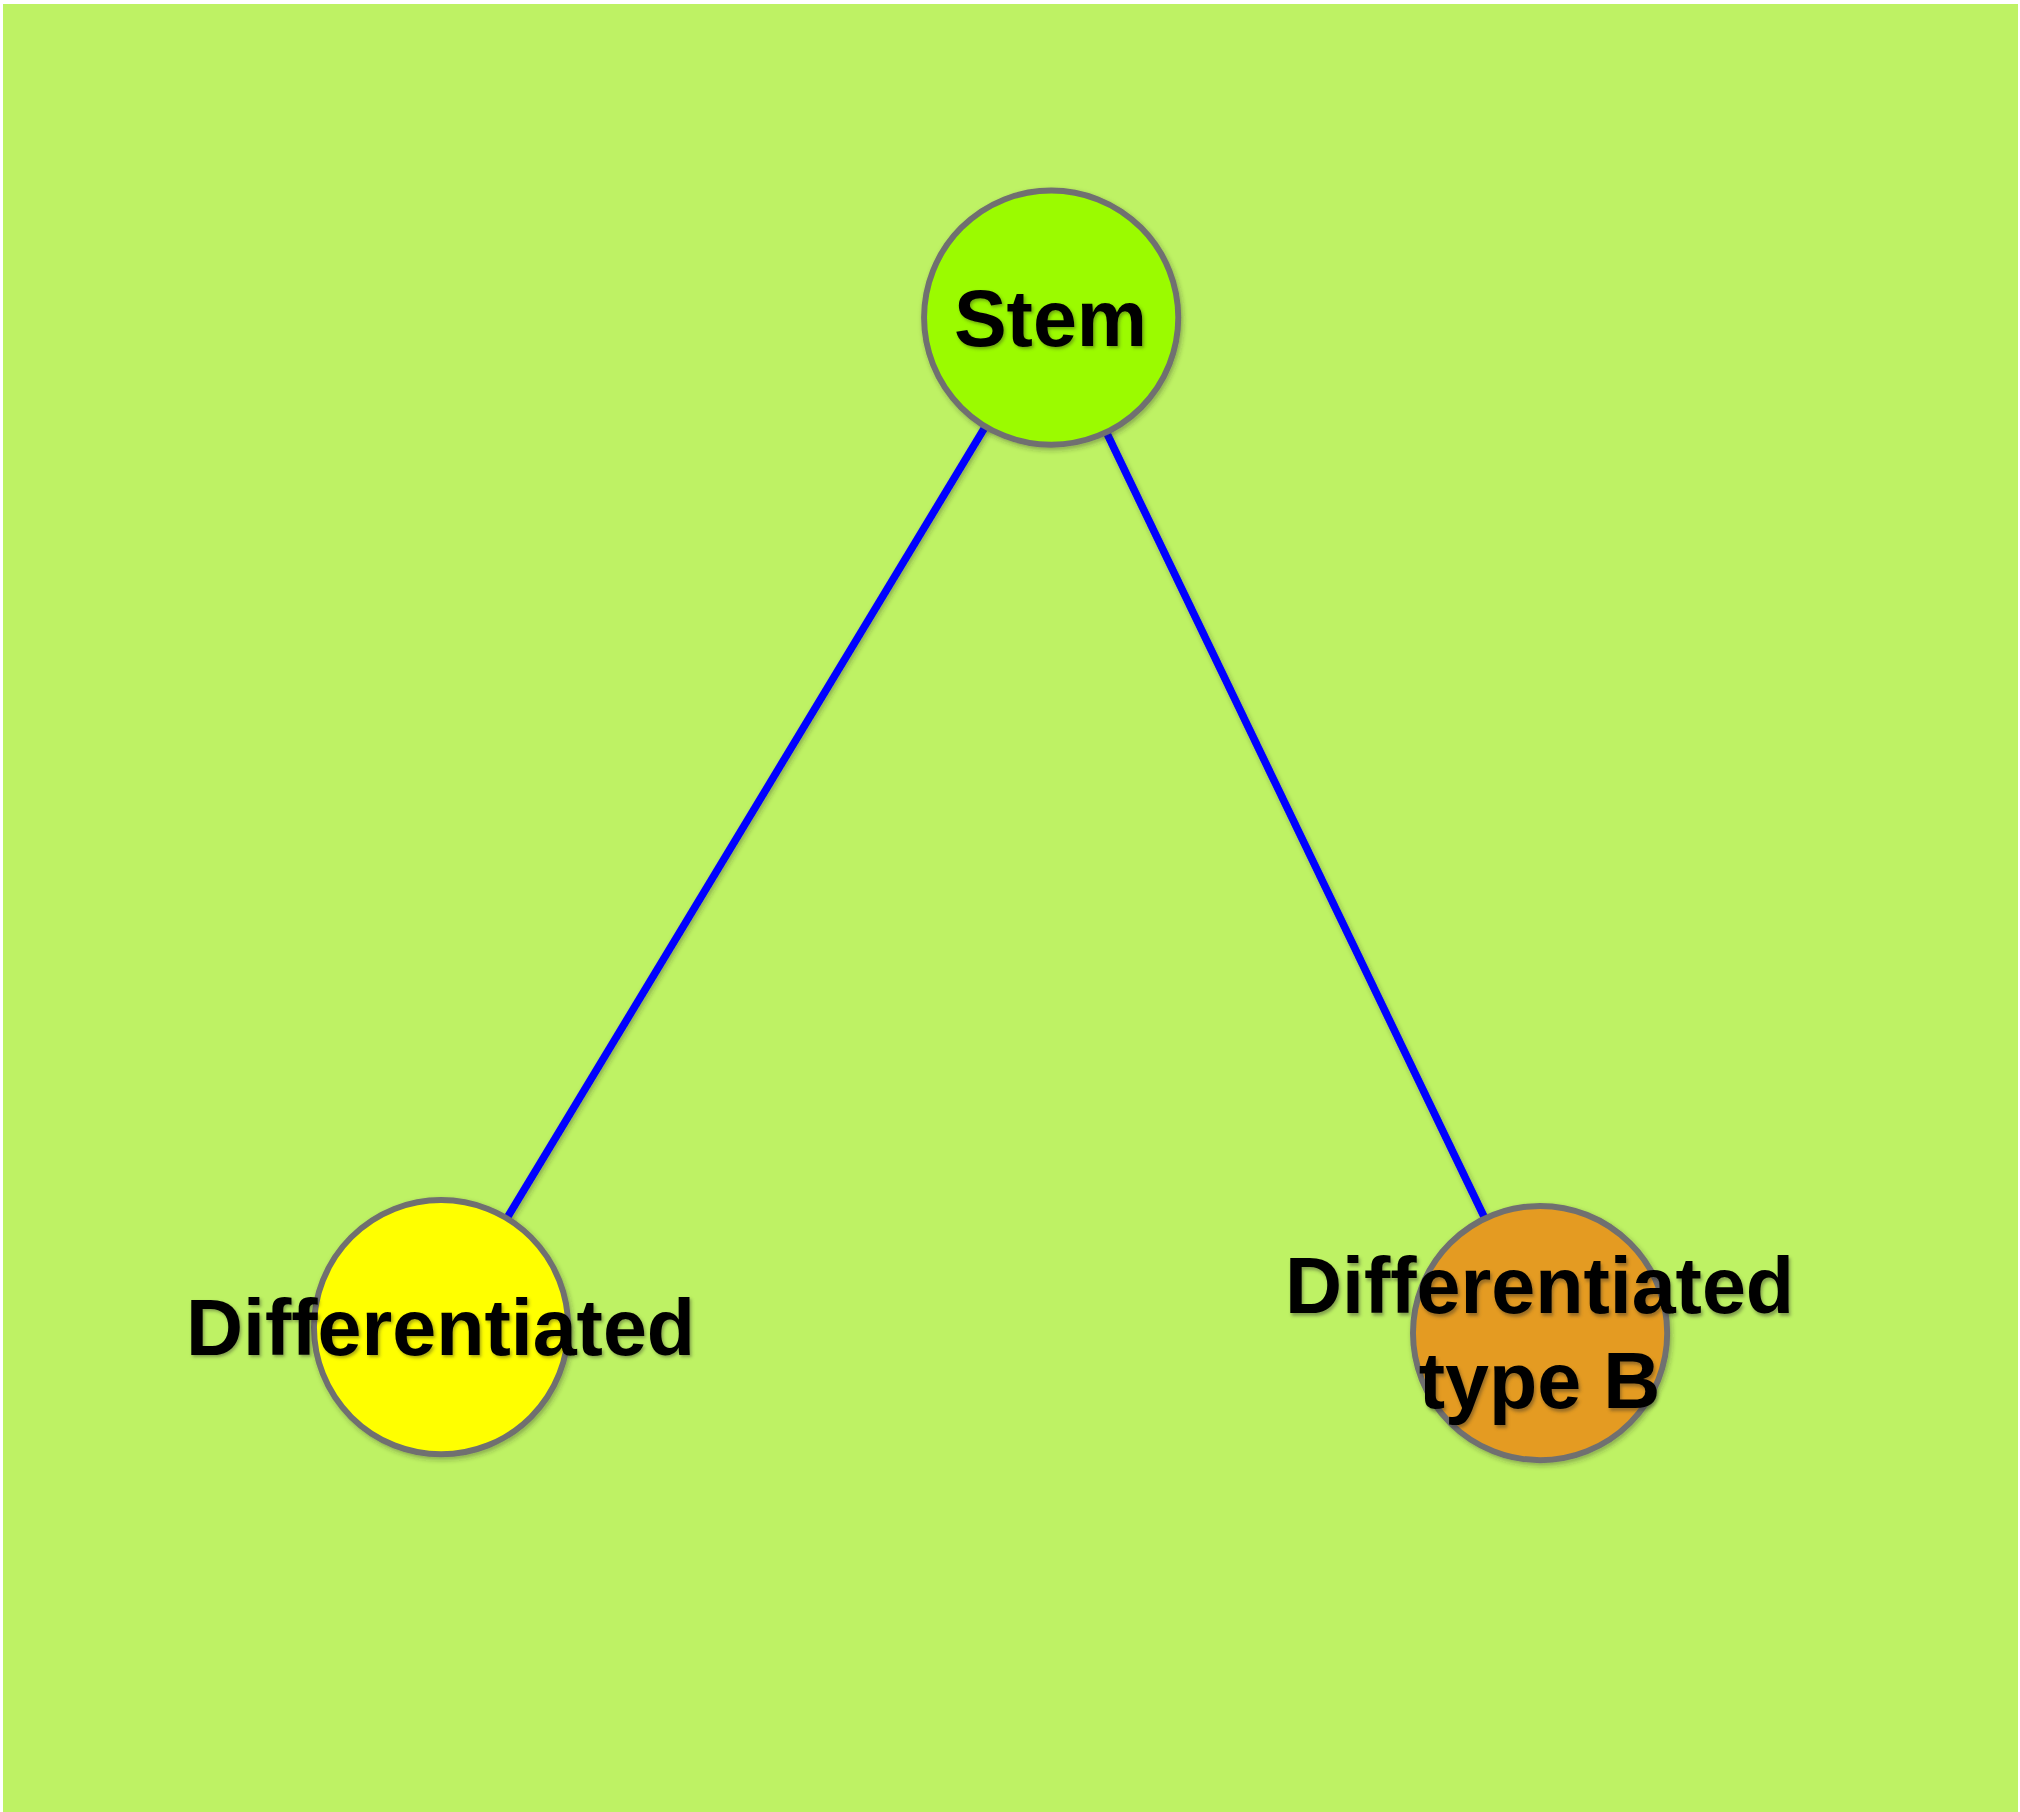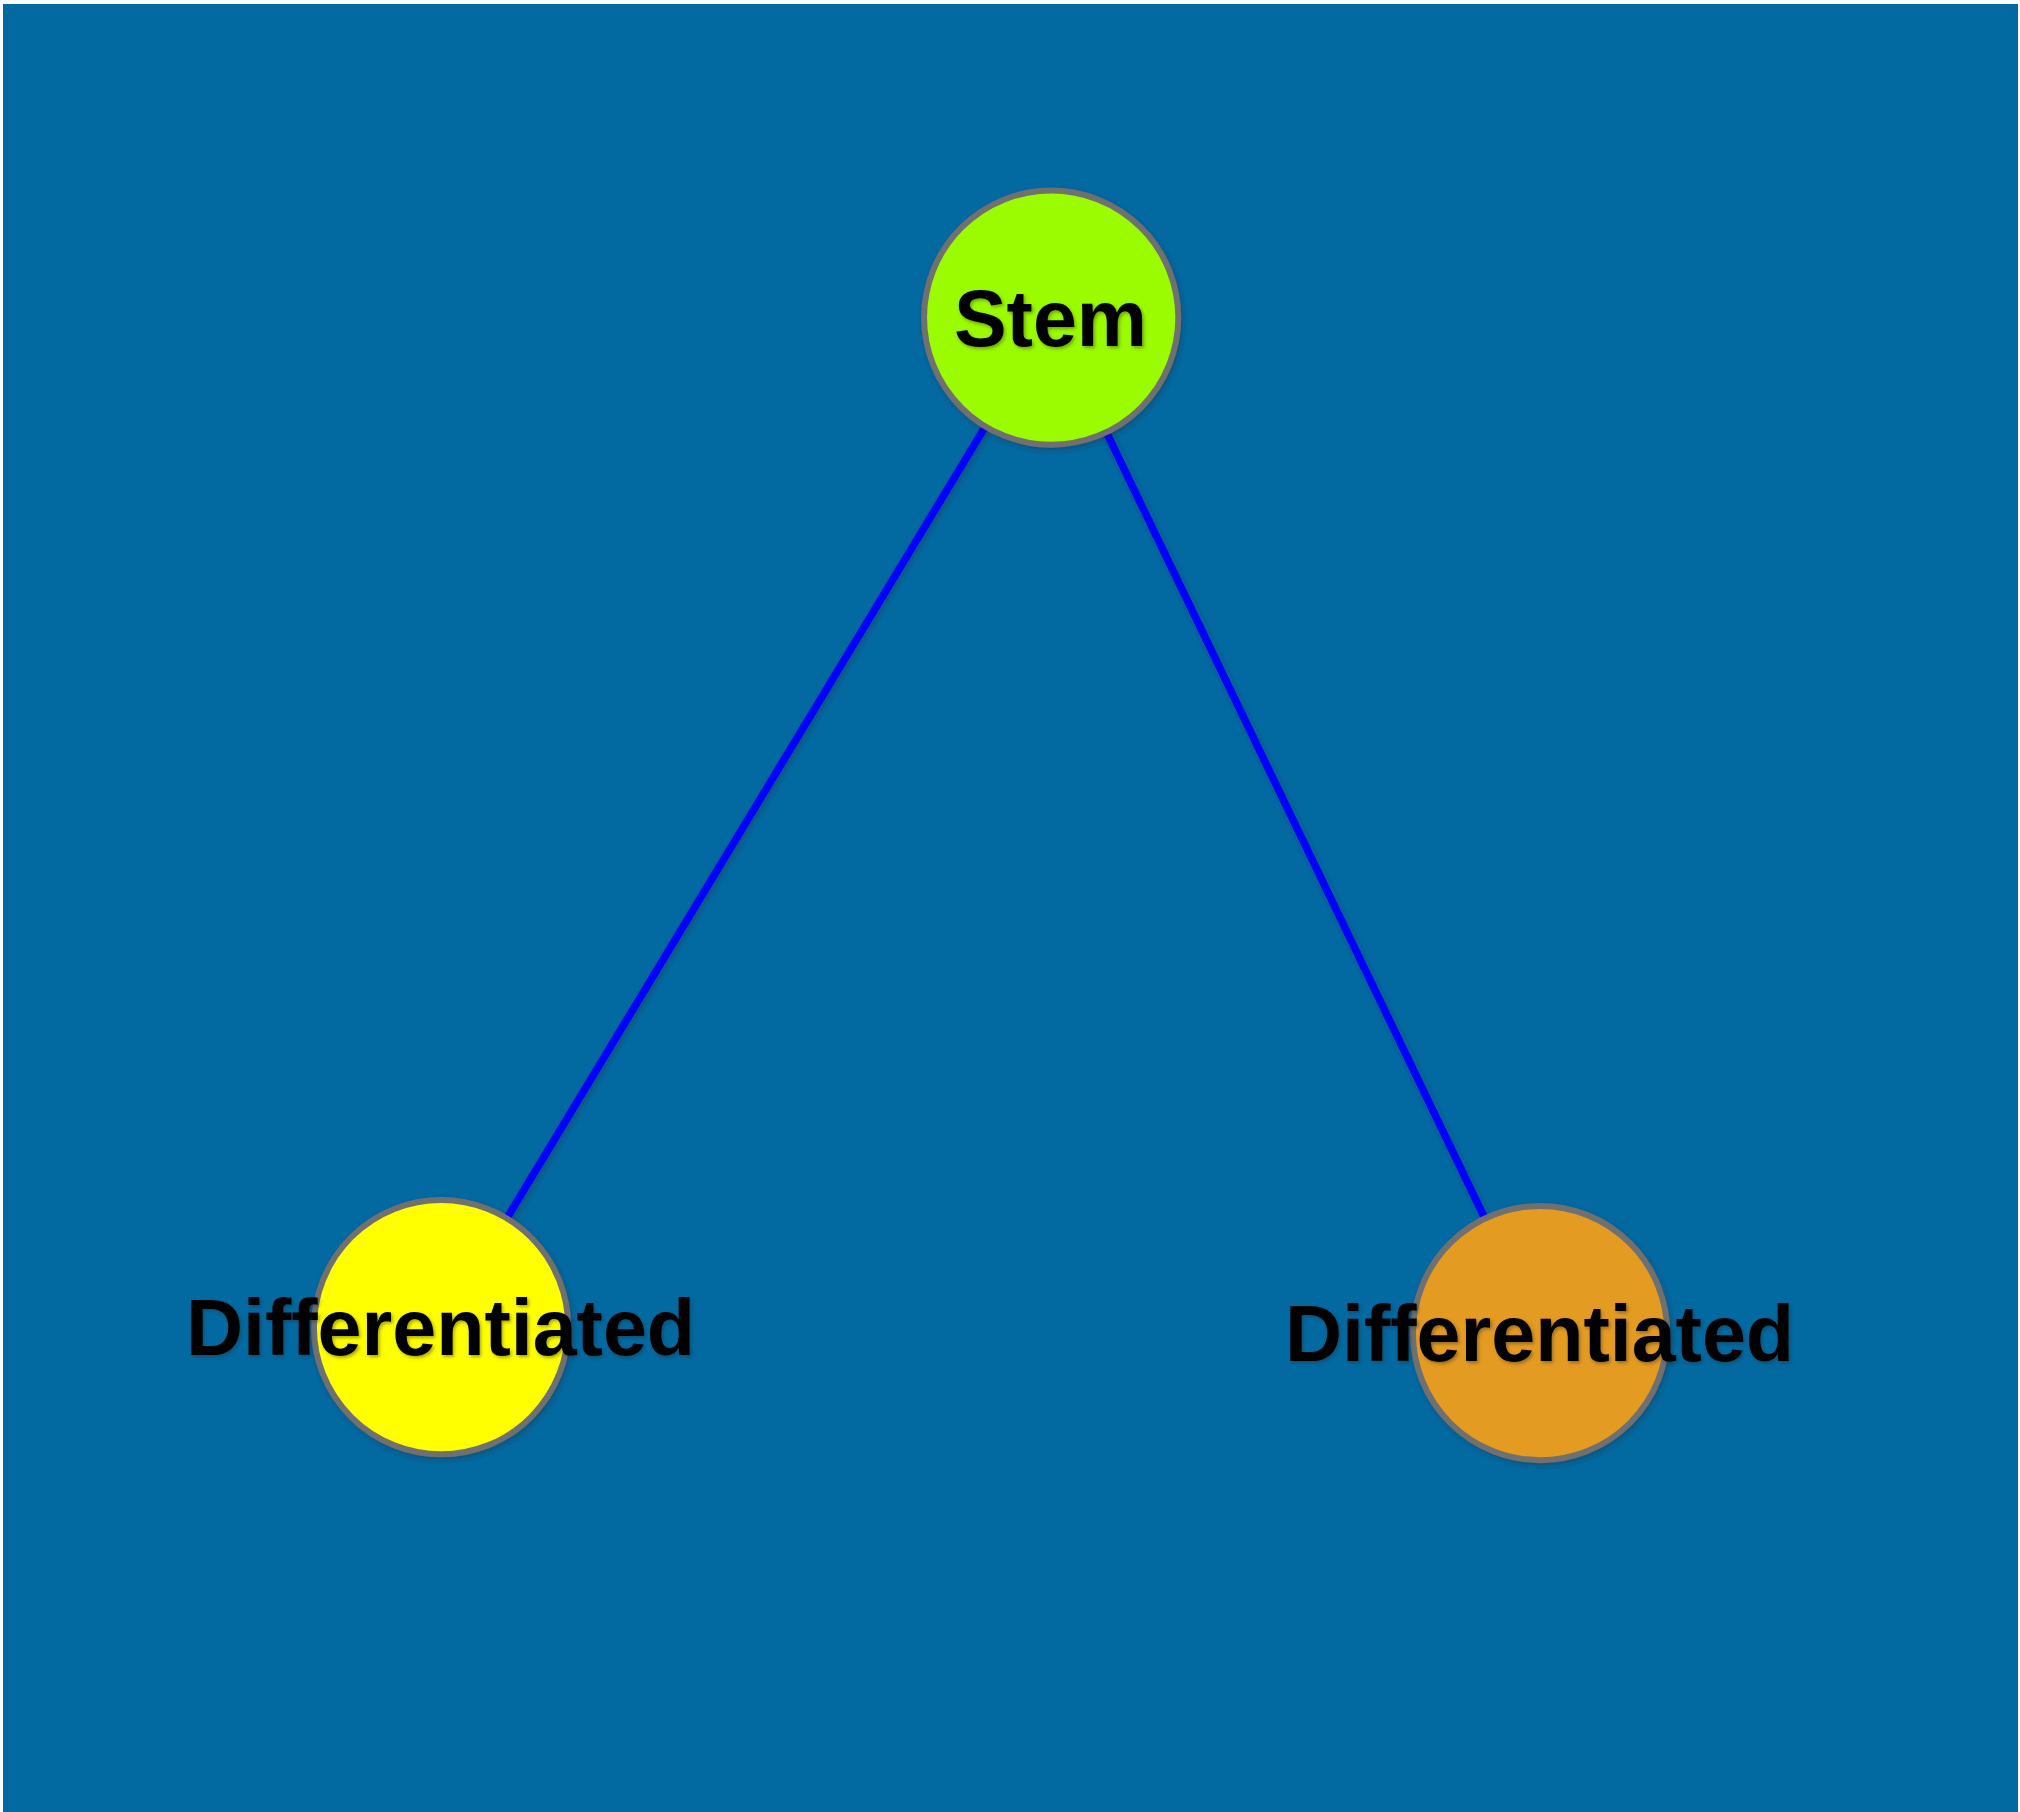--- a/index.html
+++ b/index.html
@@ -42,21 +42,21 @@
     font-size: 79px;
     line-height: 95px;
     white-space: nowrap;
     text-shadow: 1.7px 2.5px 3.4px rgba(40, 40, 40, 0.40);
     letter-spacing: 0;
   }
 </style>
 </head>
 <body style="background: rgb(255, 255, 255);">
 
-<div class="canvas" style="background: #0369a1;">
+<div class="canvas" style="background: #bef264;">
   <svg id="graph-svg" viewBox="0 0 2378 2133" preserveAspectRatio="none">
     <defs>
       <filter id="soft-shadow" x="-20%" y="-20%" width="140%" height="140%">
         <feDropShadow dx="2" dy="3" stdDeviation="3" flood-color="#282828" flood-opacity="0.35"></feDropShadow>
       </filter>
     </defs>
     <g id="edges-layer">
         <line x1="1237" y1="370" x2="517" y2="1561" stroke="#0000ff" stroke-width="9" filter="url(#soft-shadow)"></line>
         <line x1="1237" y1="370" x2="1814" y2="1568" stroke="#0000ff" stroke-width="9" filter="url(#soft-shadow)"></line>
       </g>
@@ -68,16 +68,17 @@
   </svg>
   <div class="labels-layer" id="labels-layer">
       <div class="node-label" style="left: 1048px; top: 314px; color: rgb(0, 0, 0);">
         <div>Stem</div>
       </div>
       <div class="node-label" style="left: 438px; top: 1323px; color: rgb(0, 0, 0);">
         <div>Differentiated</div>
       </div>
       <div class="node-label" style="left: 1537px; top: 1329px; color: rgb(0, 0, 0);">
         <div>Differentiated</div>
+        <div>type B</div>
       </div>
     </div>
 </div>
 
 
 </body></html>

